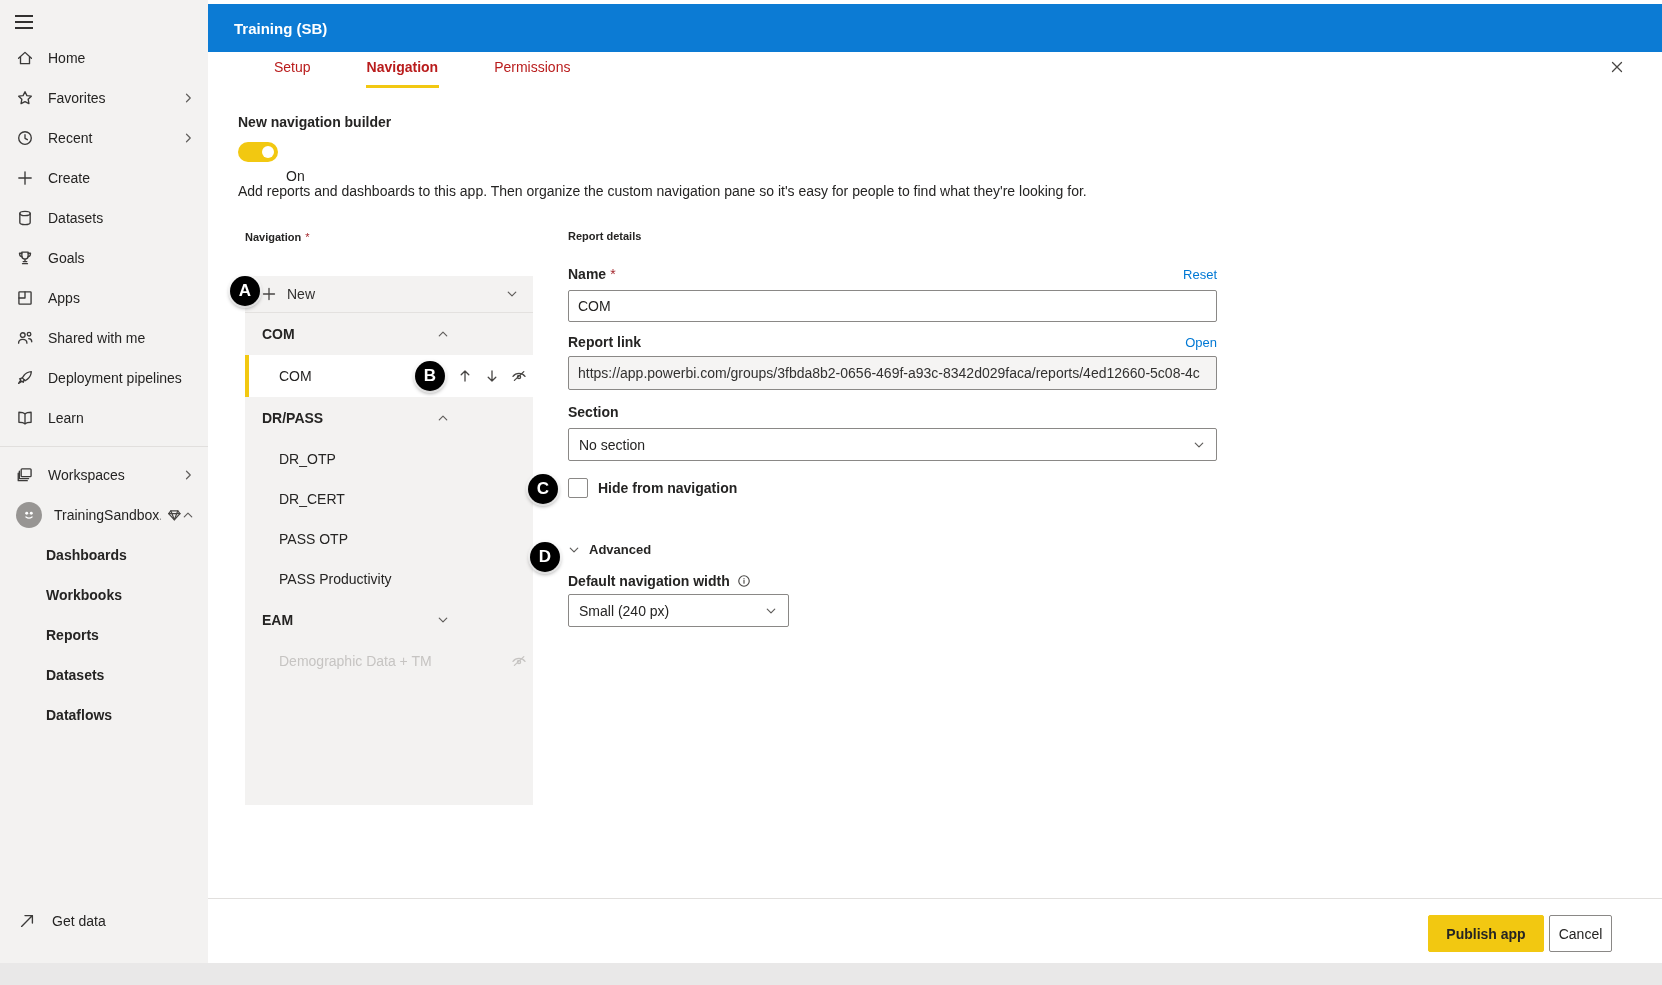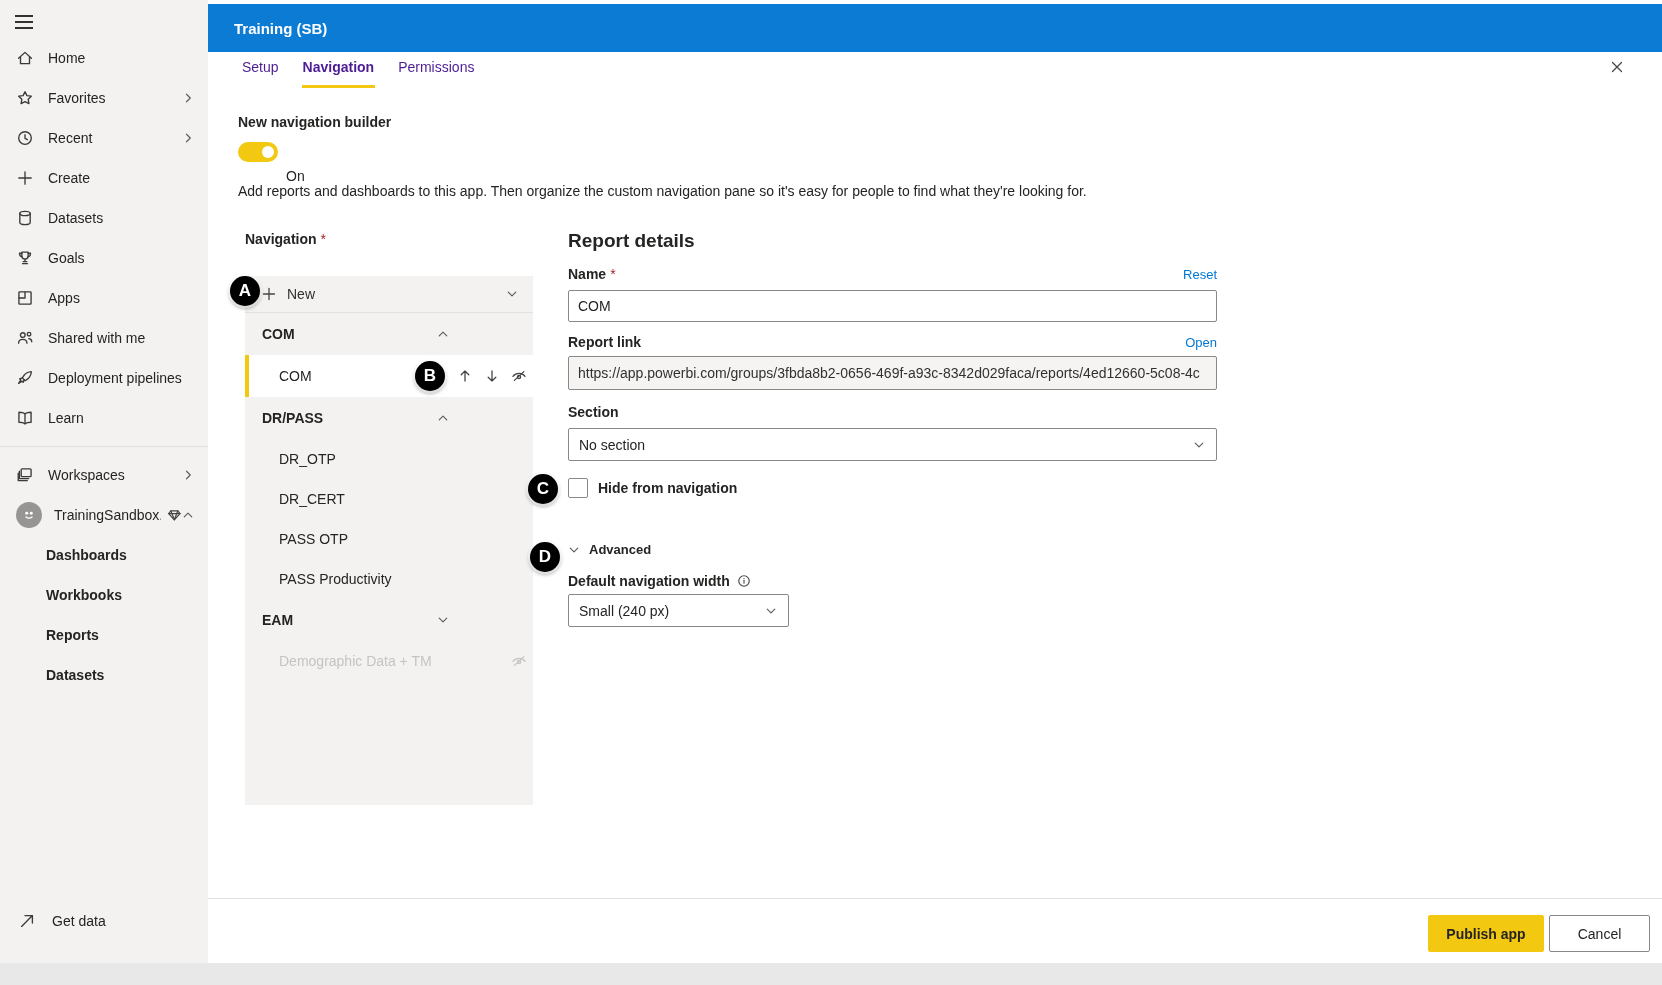--- a/index.html
+++ b/index.html
@@ -30,54 +30,54 @@
   svg.mid { width:16px; height:16px; }
   svg.mid path, svg.mid circle { stroke:#484644; fill:none; stroke-width:1.3; stroke-linecap:round; stroke-linejoin:round; }
 
   
   .titlebar { position:absolute; left:208px; top:4px; right:0; height:48px; background:#0c7bd4;
               display:flex; align-items:center; padding-left:26px; }
   .titlebar .t { color:#fff; font-weight:bold; font-size:15px; }
 
   
   .tabs { position:absolute; left:241px; top:57px; display:flex; gap:22px; }
-  .tab { padding:2px 1px 10px 1px; cursor:pointer; color:#4c1d95; }
+  .tab { padding:2px 1px 10px 1px; cursor:pointer; color:#b91c1c;margin-left:32px; }
   .tab.active { font-weight:bold; border-bottom:3px solid #f2c811; }
   .close-x { position:absolute; left:1606px; top:56px; width:22px; height:22px; cursor:pointer;
              display:flex; align-items:center; justify-content:center; }
 
   
   .builder-label { position:absolute; left:238px; top:114px; font-weight:bold; }
   .toggle { position:absolute; left:238px; top:142px; width:40px; height:20px; border-radius:10px;
             background:#f2c811; cursor:pointer; }
   .toggle .knob { position:absolute; right:4px; top:4px; width:12px; height:12px; border-radius:50%; background:#fff; }
   .toggle-state { position:absolute; left:286px; top:145px;margin-top:23px; }
   .builder-desc { position:absolute; left:238px; top:183px; color:#252423; }
 
   
-  .nav-heading { position:absolute; left:245px; top:231px; font-size:14px; font-weight:600; }
+  .nav-heading { position:absolute; left:245px; top:231px; font-size:11px; font-weight:600; }
   .req { color:#a4262c; font-weight:400; margin-left:4px; }
   .nav-panel { position:absolute; left:245px; top:276px; width:288px; height:529px; background:#f3f2f1; }
   .new-row { height:37px; display:flex; align-items:center; padding:0 15px 0 16px;
              border-bottom:1px solid #e3e1df; cursor:pointer; }
   .new-row .nl { margin-left:10px; color:#323130; }
   .new-row .chev { margin-left:auto; display:flex; }
   .nav-group { height:42px; display:flex; align-items:center; padding-left:17px; font-weight:600; position:relative; cursor:pointer; }
   .nav-group .gchev { position:absolute; left:192px; display:flex; }
   .nav-item { height:40px; display:flex; align-items:center; padding-left:34px; cursor:pointer; position:relative; }
   .nav-item.selected { height:42px; background:#fff; }
   .nav-item.selected::before { content:""; position:absolute; left:0; top:0; bottom:0; width:4px; background:#f2c811; }
   .row-icons { position:absolute; right:6px; display:flex; gap:11px; align-items:center; }
   .row-icons svg { cursor:pointer; }
   .nav-item.dimmed { color:#c6c4c2; }
   .nav-item.dimmed svg path, .nav-item.dimmed svg circle { stroke:#c6c4c2; }
 
   
   .details { position:absolute; left:568px; top:0; width:649px; }
-  .d-heading { position:absolute; top:230px; left:0; font-size:19px; font-weight:600; }
+  .d-heading { position:absolute; top:230px; left:0; font-size:11px; font-weight:600; }
   .lab-row { position:absolute; left:0; width:649px; display:flex; justify-content:space-between; align-items:flex-end; }
   .f-label { font-weight:600; }
   .link { color:#0078d4; font-size:13px; cursor:pointer; }
   .txt { position:absolute; left:0; width:649px; height:32px; border:1px solid #8a8886; border-radius:2px;
          padding:0 9px; font-size:14px; font-family:"Liberation Sans",sans-serif; color:#252423; background:#fff; }
   .txt-ro { position:absolute; left:0; width:649px; height:34px; border:1px solid #8a8886; border-radius:2px;
             background:#f5f4f3; color:#323130; display:flex; align-items:center; padding:4px 9px;
             white-space:nowrap; overflow:hidden; }
   .combo { position:absolute; left:0; width:649px; height:33px; border:1px solid #8a8886; border-radius:2px;
            background:#fff; display:flex; align-items:center; padding:0 30px 0 10px; cursor:pointer; }
@@ -88,21 +88,21 @@
   .adv-row { position:absolute; left:0; display:flex; align-items:center; gap:9px; cursor:pointer;
              font-size:13px; font-weight:600; }
   .w-label-row { position:absolute; left:0; display:flex; align-items:center; gap:7px; }
 
   
   .foot-div { position:absolute; left:208px; right:0; top:898px; height:1px; background:#e1dfdd; }
   .btn { position:absolute; height:37px; border-radius:2px; display:flex; align-items:center; justify-content:center;
          font-size:14px; cursor:pointer; font-family:"Liberation Sans",sans-serif; }
   .btn-primary { left:1428px; top:915px; width:116px; background:#f2c811; border:1px solid #f2c811;
                  font-weight:600; color:#252423; }
-  .btn-default { left:1549px; top:915px; width:101px; background:#fff; border:1px solid #8a8886; color:#252423; }
+  .btn-default { left:1549px; top:915px; width:63px; background:#fff; border:1px solid #8a8886; color:#252423; }
   .bottom-strip { position:absolute; left:0; top:963px; width:1662px; height:22px; background:#e9e8e8; }
 
   
   .badge { position:absolute; width:30px; height:30px; border-radius:50%; background:#000; color:#fff;
            font-weight:bold; font-size:17px; display:flex; align-items:center; justify-content:center;
            box-shadow:0 0 0 2px rgba(255,255,255,0.55), 0 2px 4px rgba(0,0,0,0.45); }
 </style>
 </head>
 <body>
 
@@ -238,20 +238,23 @@
         </div>
       <div class="side-sub">
           <span>Workbooks</span>
         </div>
       <div class="side-sub">
           <span>Reports</span>
         </div>
       <div class="side-sub">
           <span>Datasets</span>
         </div>
+      <div class="side-sub">
+          <span>Dataflows</span>
+        </div>
     </div>
 
     <div class="getdata">
       <svg class="ic" viewBox="0 0 16 16">
           <path d="M3.2 12.8 12.8 3.2M6.2 3.2h6.6v6.6"></path>
         </svg>
       <span class="lbl">Get data</span>
     </div>
   </aside>
 

